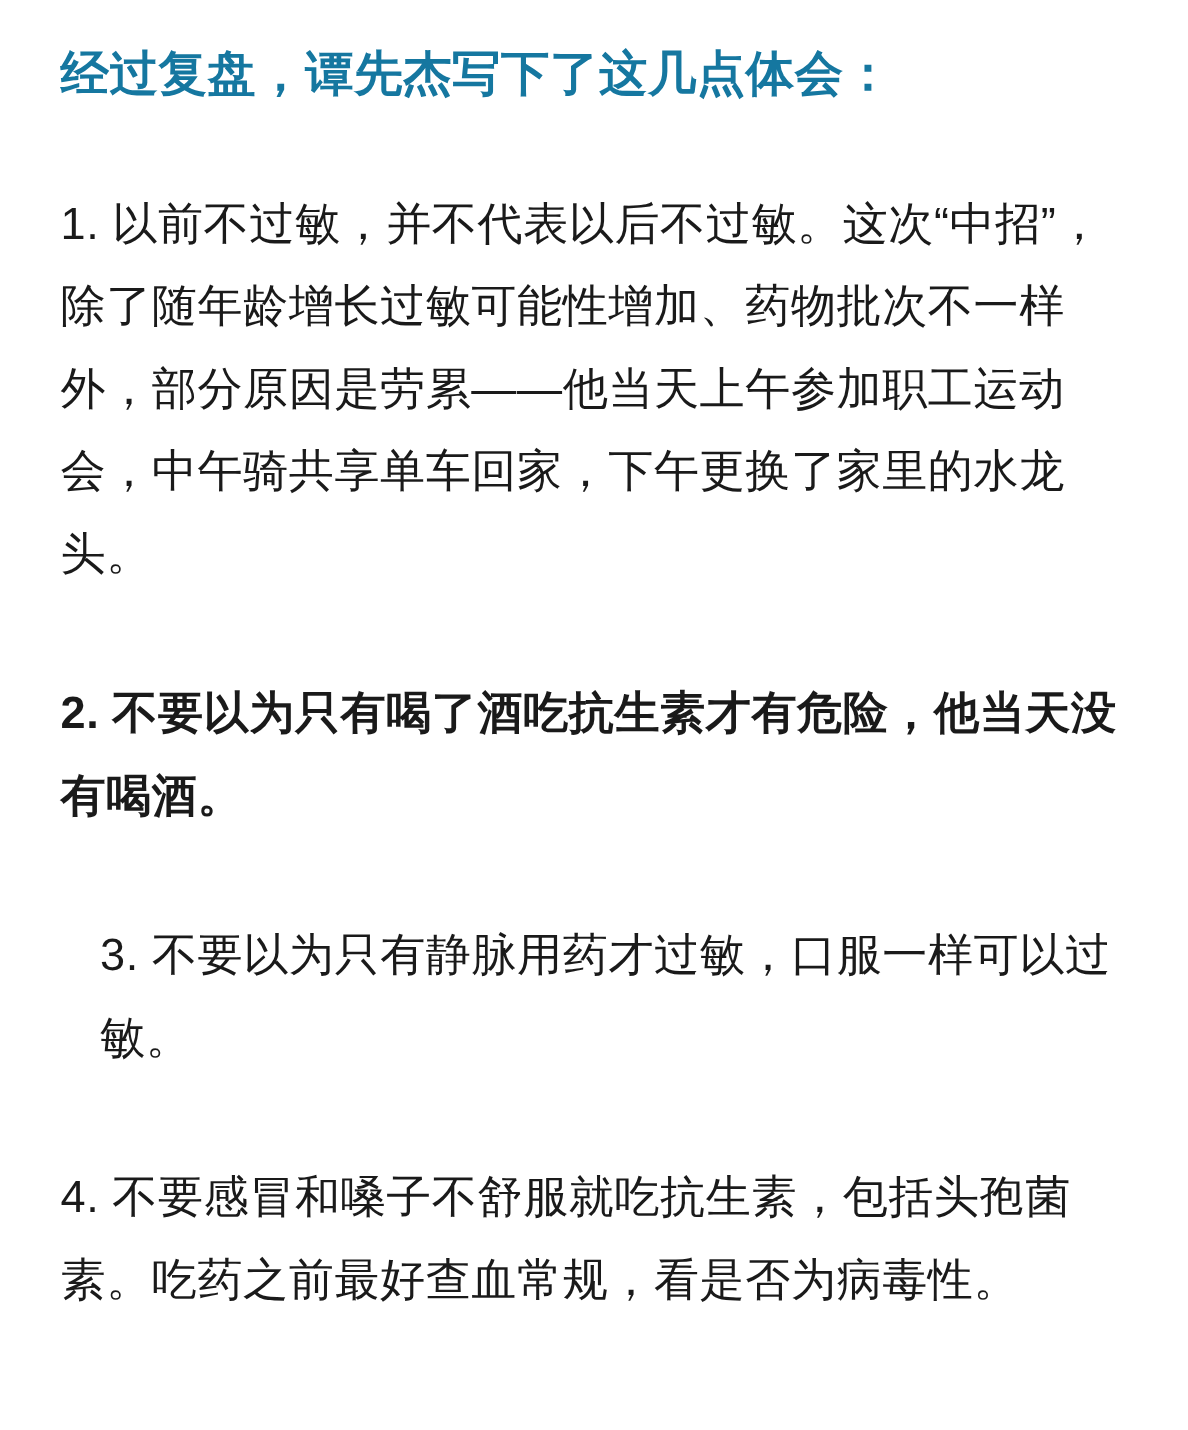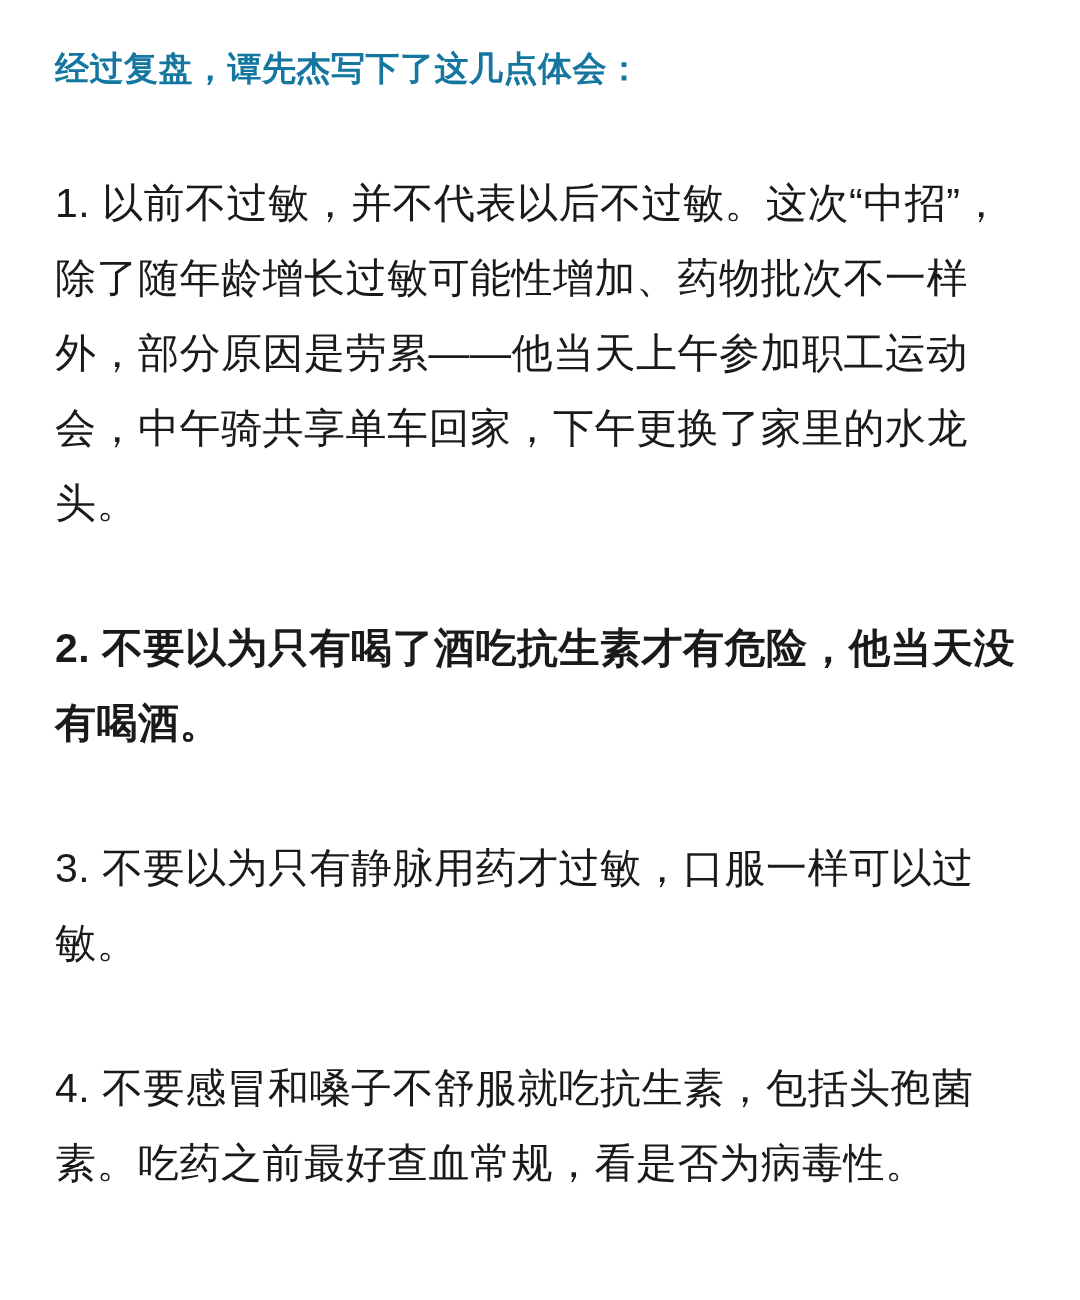--- a/index.html
+++ b/index.html
@@ -13,21 +13,21 @@
     overflow: hidden;
     font-family: "Liberation Sans", sans-serif;
   }
   .article {
     box-sizing: border-box;
     width: 1080px;
     padding: 42px 55px 0 55px;
   }
   .heading {
     margin: 0 0 72px 0;
-    font-size: 34px;
+    font-size: 44px;
     line-height: 52px;
     font-weight: 700;
     color: #1577a0;
     letter-spacing: 0.5px;
   }
   .para {
     margin: 0 0 70px 0;
     font-size: 41px;
     line-height: 75px;
     font-weight: 400;
@@ -39,15 +39,15 @@
     margin-bottom: 0;
   }
 </style>
 </head>
 <body style="background: rgb(255, 255, 255);">
 
 <div class="article">
   <h1 class="heading" style="color: rgb(21, 119, 160);">经过复盘，谭先杰写下了这几点体会：</h1>
   <p class="para" style="color: rgb(26, 26, 26);">1. 以前不过敏，并不代表以后不过敏。这次“中招”，除了随年龄增长过敏可能性增加、药物批次不一样外，部分原因是劳累——他当天上午参加职工运动会，中午骑共享单车回家，下午更换了家里的水龙头。</p>
   <p class="para" style="color: rgb(26, 26, 26); font-weight: bold;">2. 不要以为只有喝了酒吃抗生素才有危险，他当天没有喝酒。</p>
-  <p class="para" style="color: rgb(26, 26, 26);">3. 不要以为只有静脉用药才过敏，口服一样可以过敏。</p>
+  <p class="para" style="color: rgb(26, 26, 26); margin-left: 36px;">3. 不要以为只有静脉用药才过敏，口服一样可以过敏。</p>
   <p class="para" style="color: rgb(26, 26, 26);">4. 不要感冒和嗓子不舒服就吃抗生素，包括头孢菌素。吃药之前最好查血常规，看是否为病毒性。</p>
 </div>
 
 </body></html>

